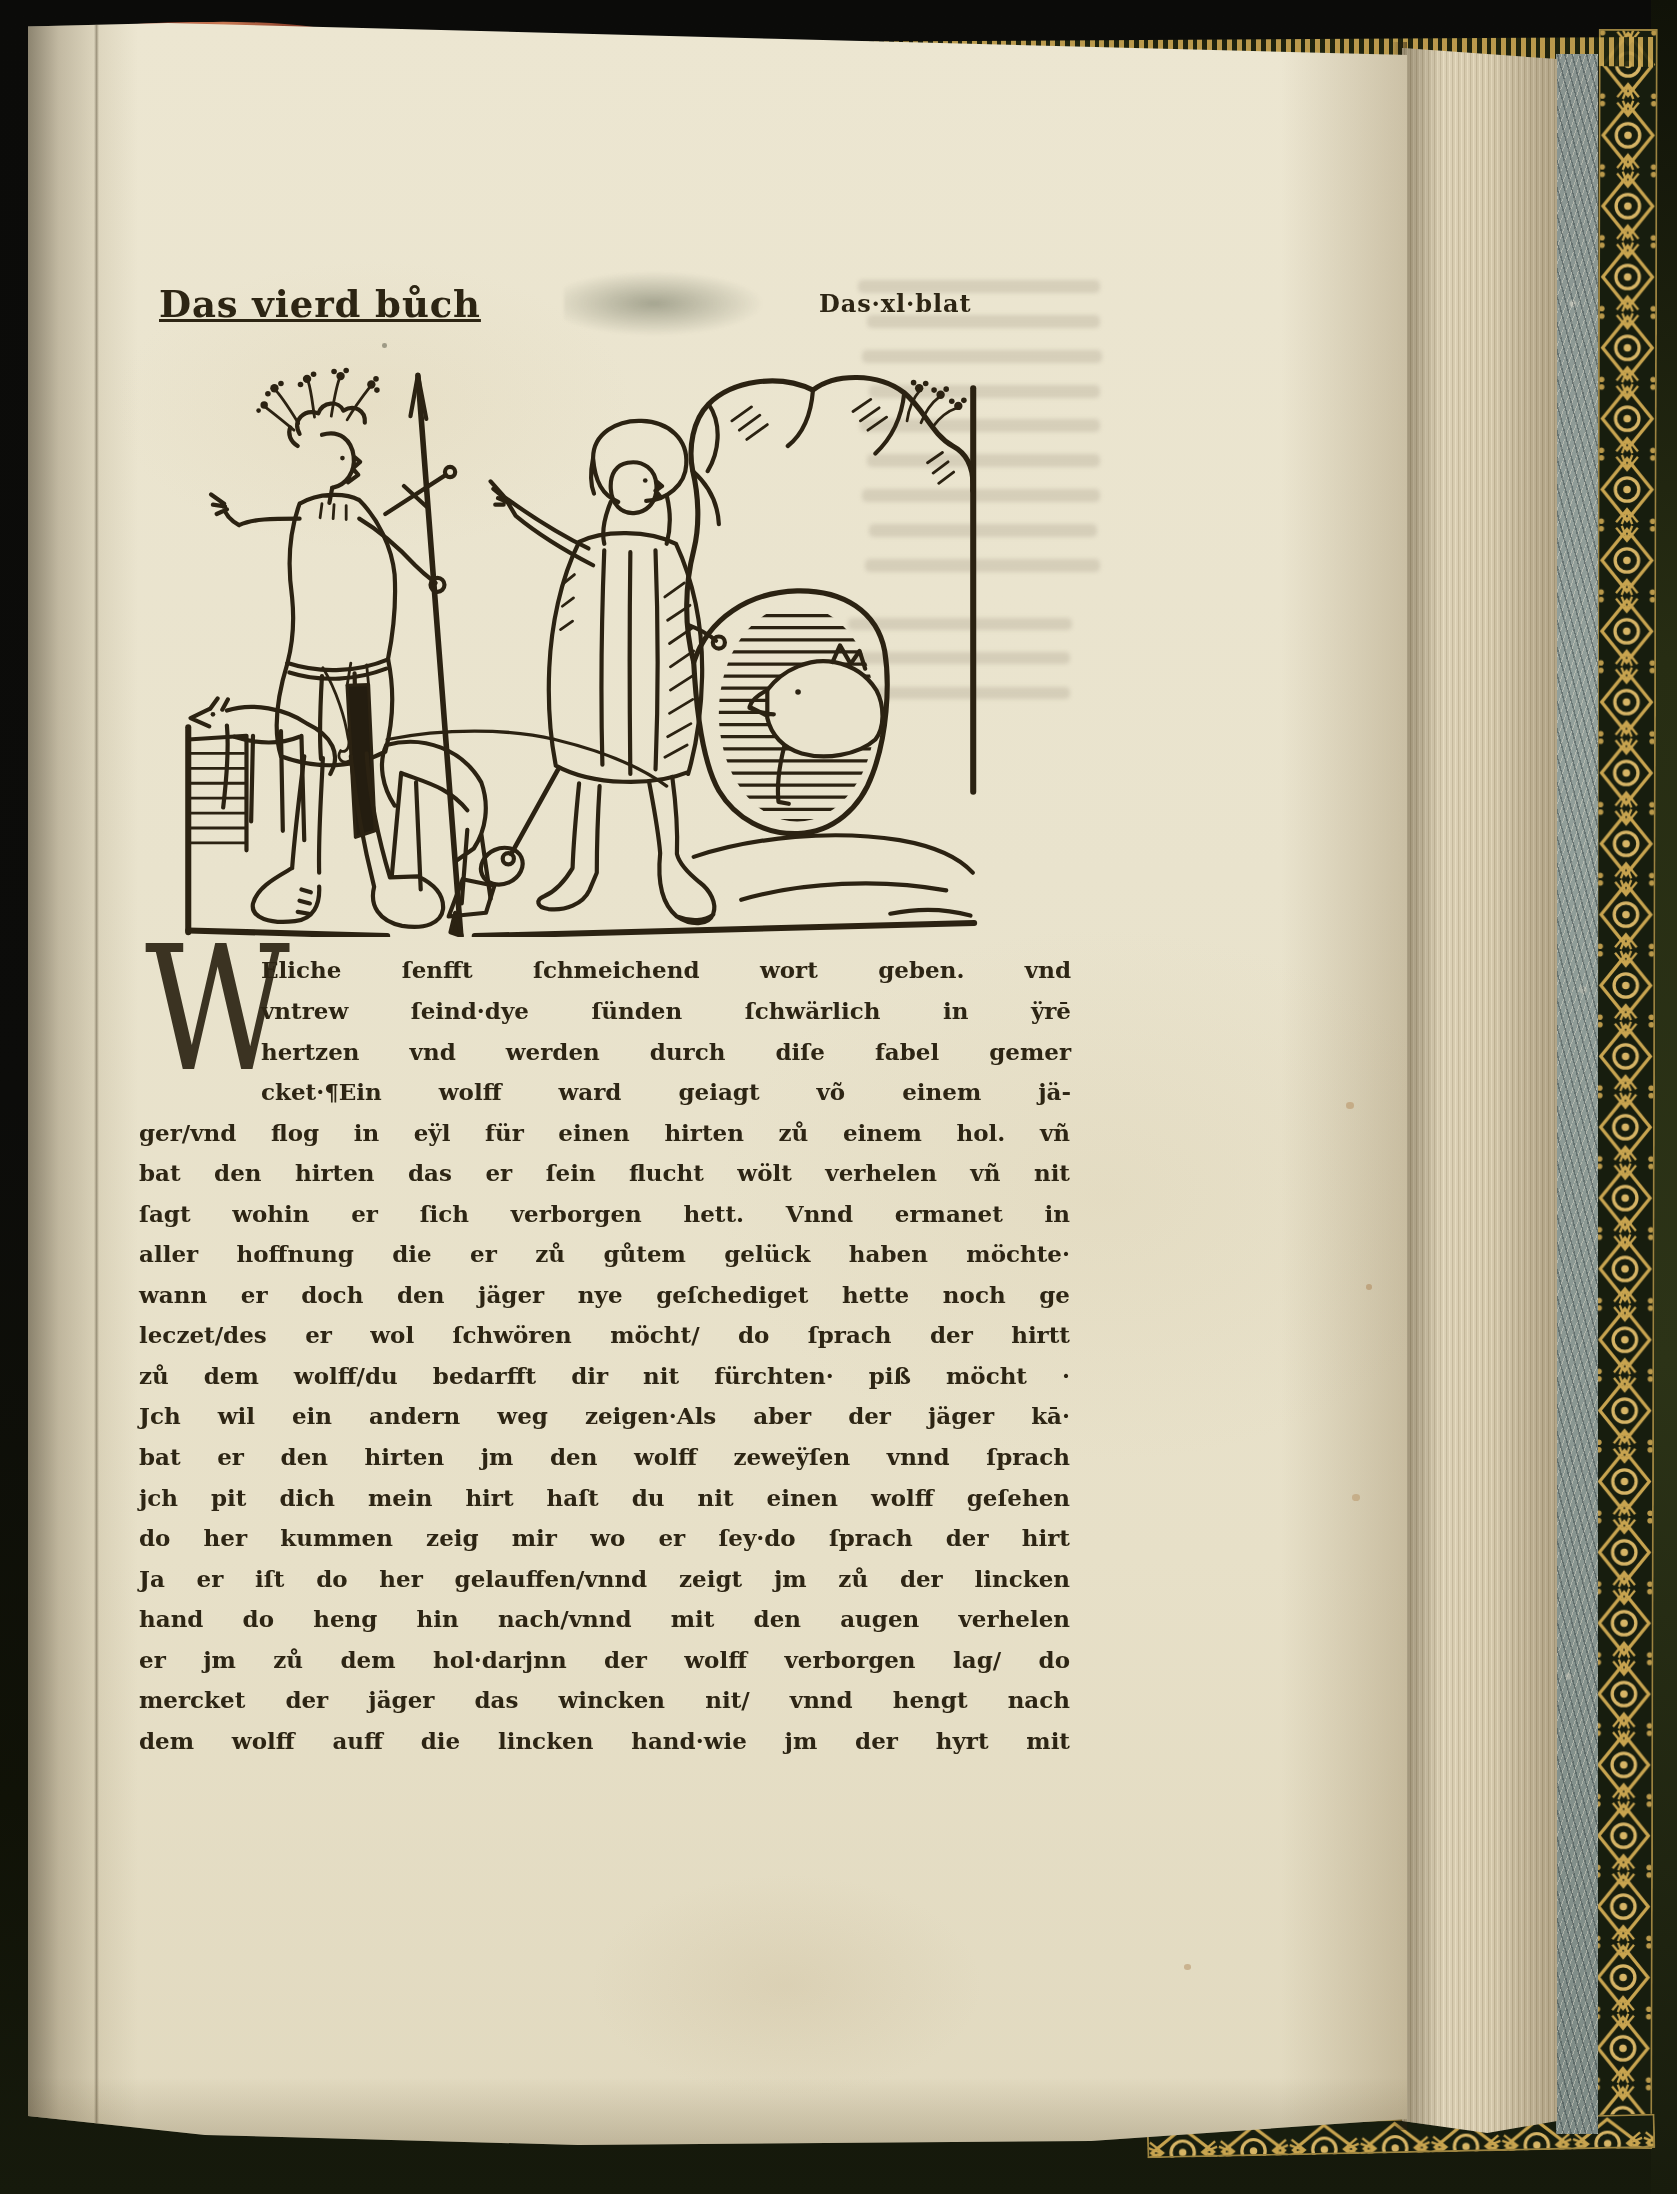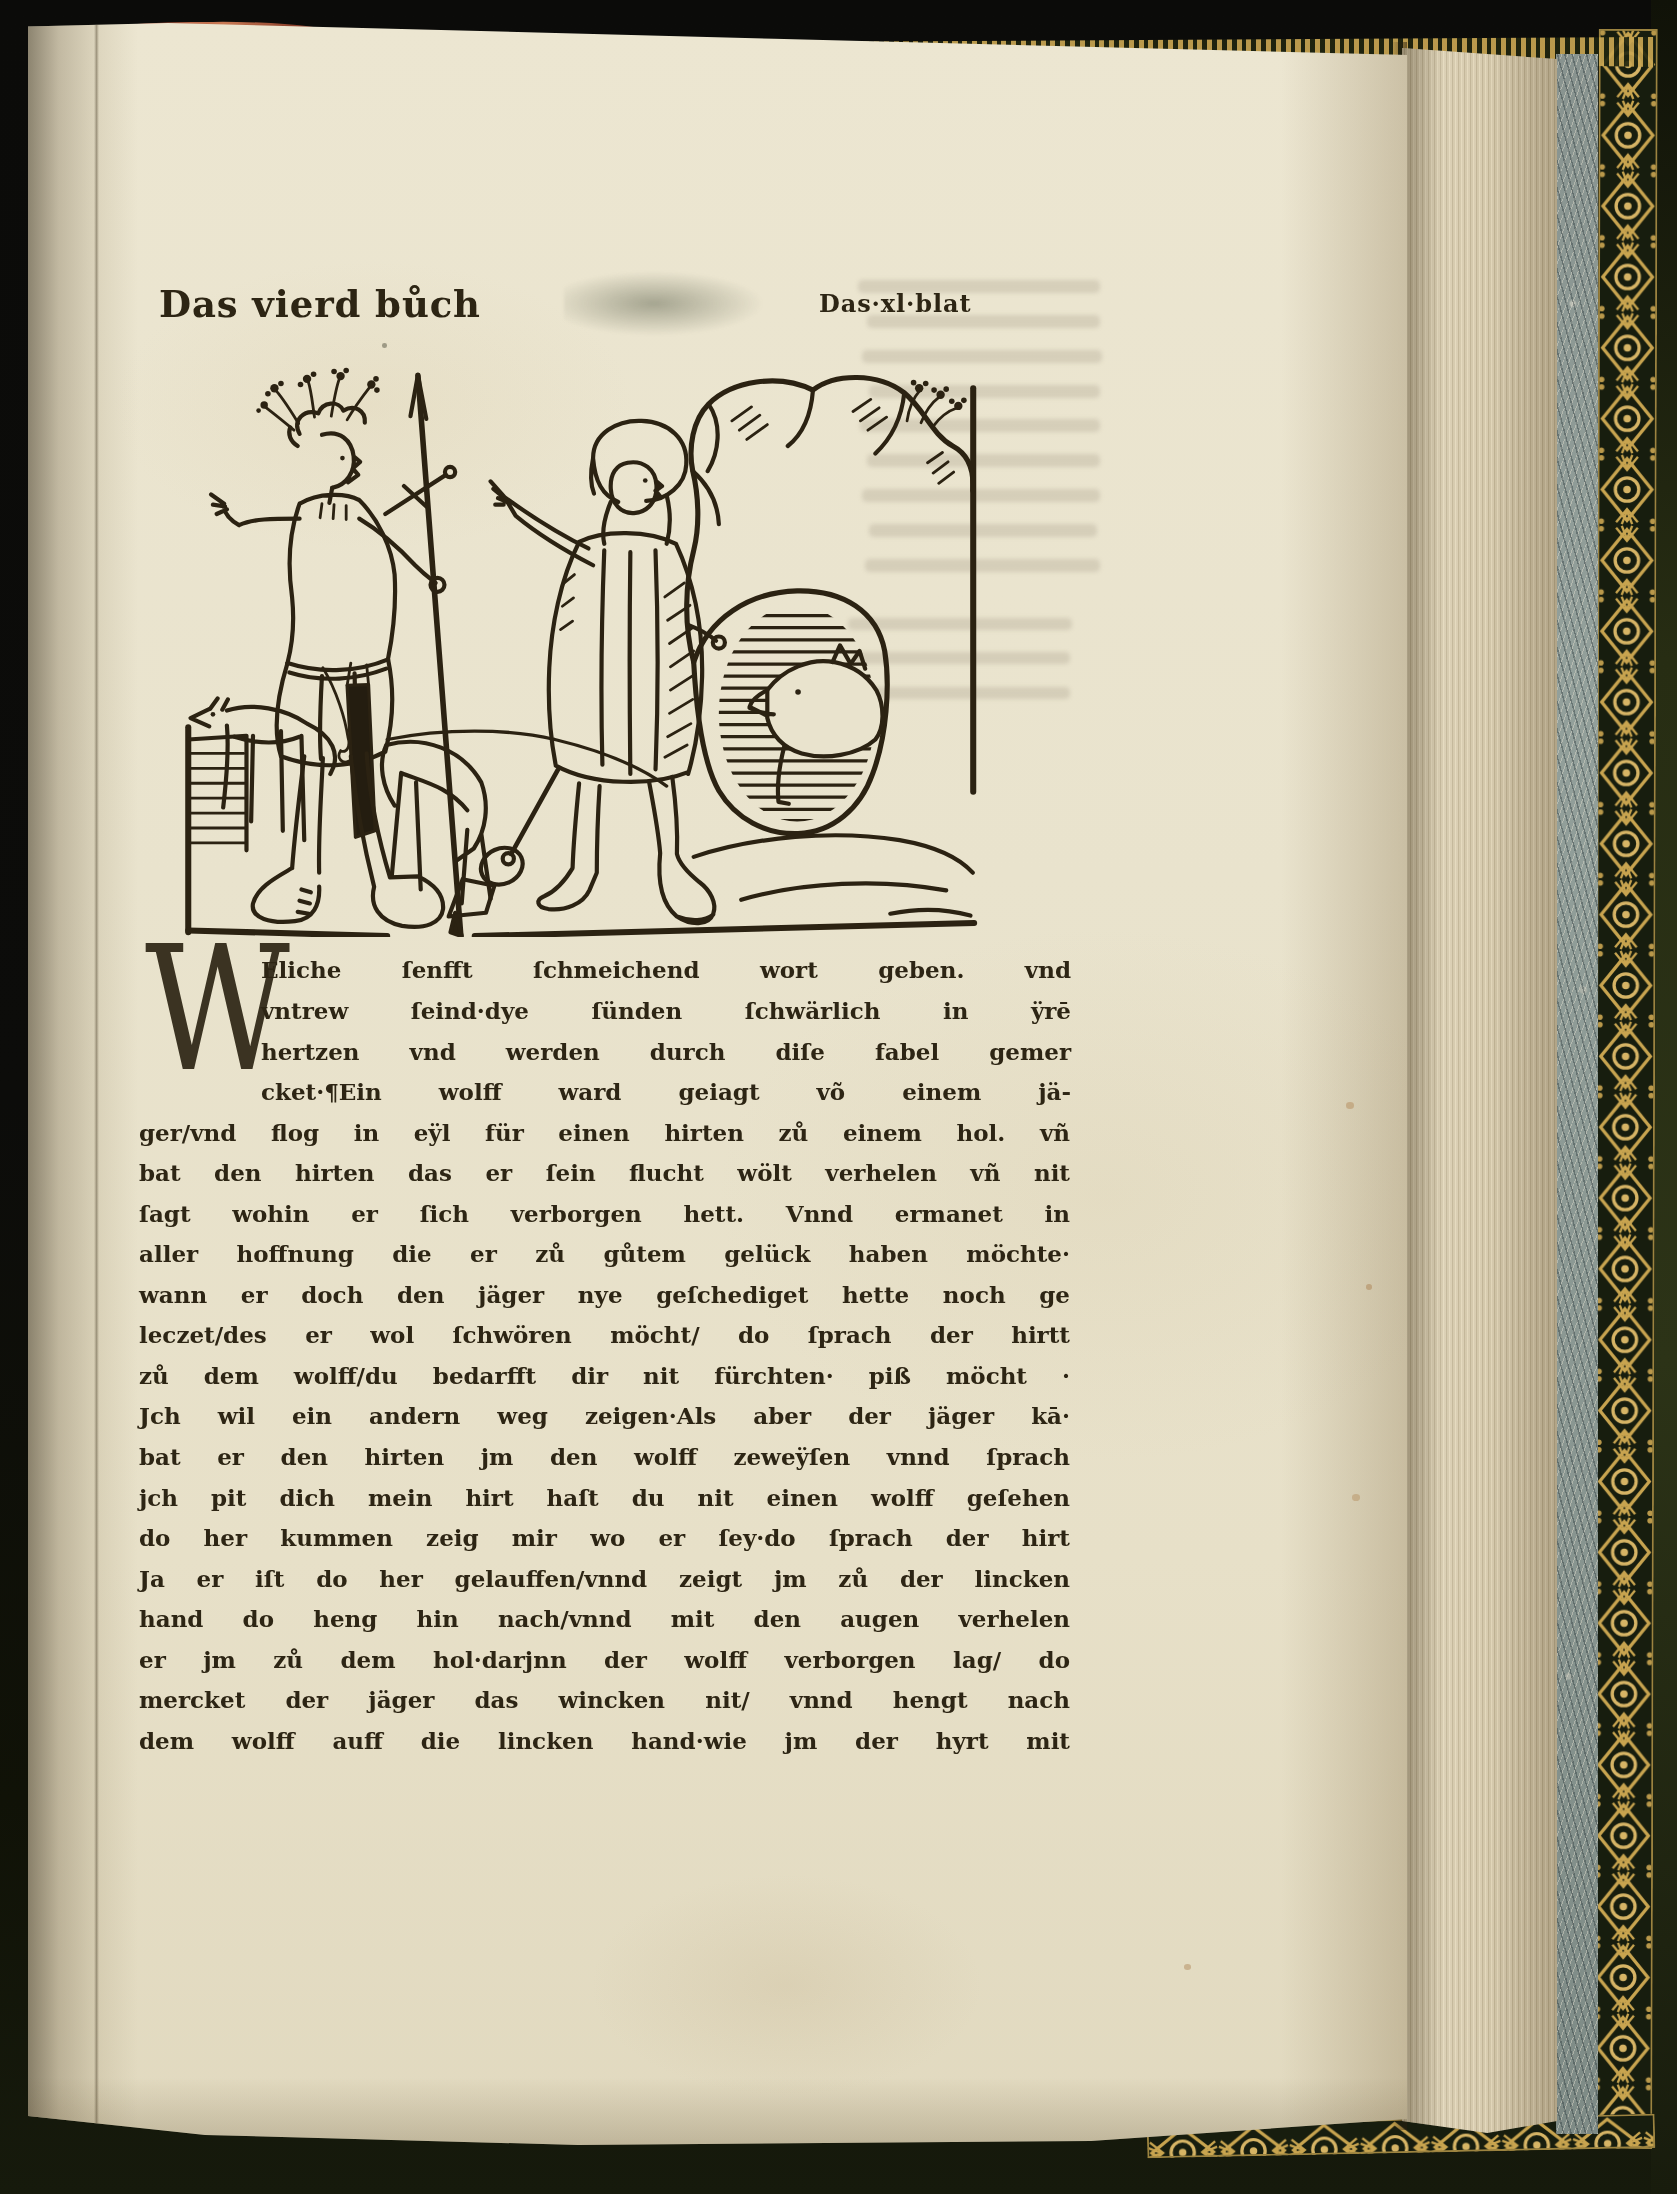--- a/index.html
+++ b/index.html
@@ -52,21 +52,21 @@
     background:linear-gradient(270deg,rgba(128,106,66,.30),rgba(0,0,0,0));}
   .page-bottom-shade{position:absolute;left:0;bottom:0;width:100%;height:79px;
     background:linear-gradient(0deg,rgba(96,80,50,.30),rgba(0,0,0,0));}
   .smudge{position:absolute;left:536px;top:250px;width:200px;height:65px;
     background:radial-gradient(ellipse at 45% 50%,rgba(108,112,92,.55),rgba(108,112,92,0) 70%);
     filter:blur(1.4px);}
   .speck{position:absolute;border-radius:50%;}
   .ghost{position:absolute;background:rgba(104,96,72,.16);filter:blur(2.3px);border-radius:4.7px;}
   
   .ink{color:#2d2514;}
-  .header-l{position:absolute;left:131px;top:261px;font-size:37px;font-weight:700;letter-spacing:0.9px;}
+  .header-l{position:absolute;left:131px;top:261px;font-size:37px;font-weight:700;letter-spacing:0.9px;text-decoration:underline;}
   .header-r{position:absolute;left:791px;top:268px;font-size:24px;font-weight:700;letter-spacing:0.9px;}
   .dropcap{position:absolute;left:117px;top:903px;font-size:141px;font-weight:400;line-height:1;
     transform:scaleY(1.22);transform-origin:top left;opacity:.92;}
   .tline{position:absolute;font-size:23px;font-weight:700;line-height:41px;height:41px;
     text-align:justify;text-align-last:justify;white-space:normal;letter-spacing:0;}
   .tline.ind{left:233px;width:810px;}
   .tline.full{left:111px;width:931px;}
   .woodcut{position:absolute;left:154px;top:343px;width:797px;height:573px;}
 </style>
 </head>

